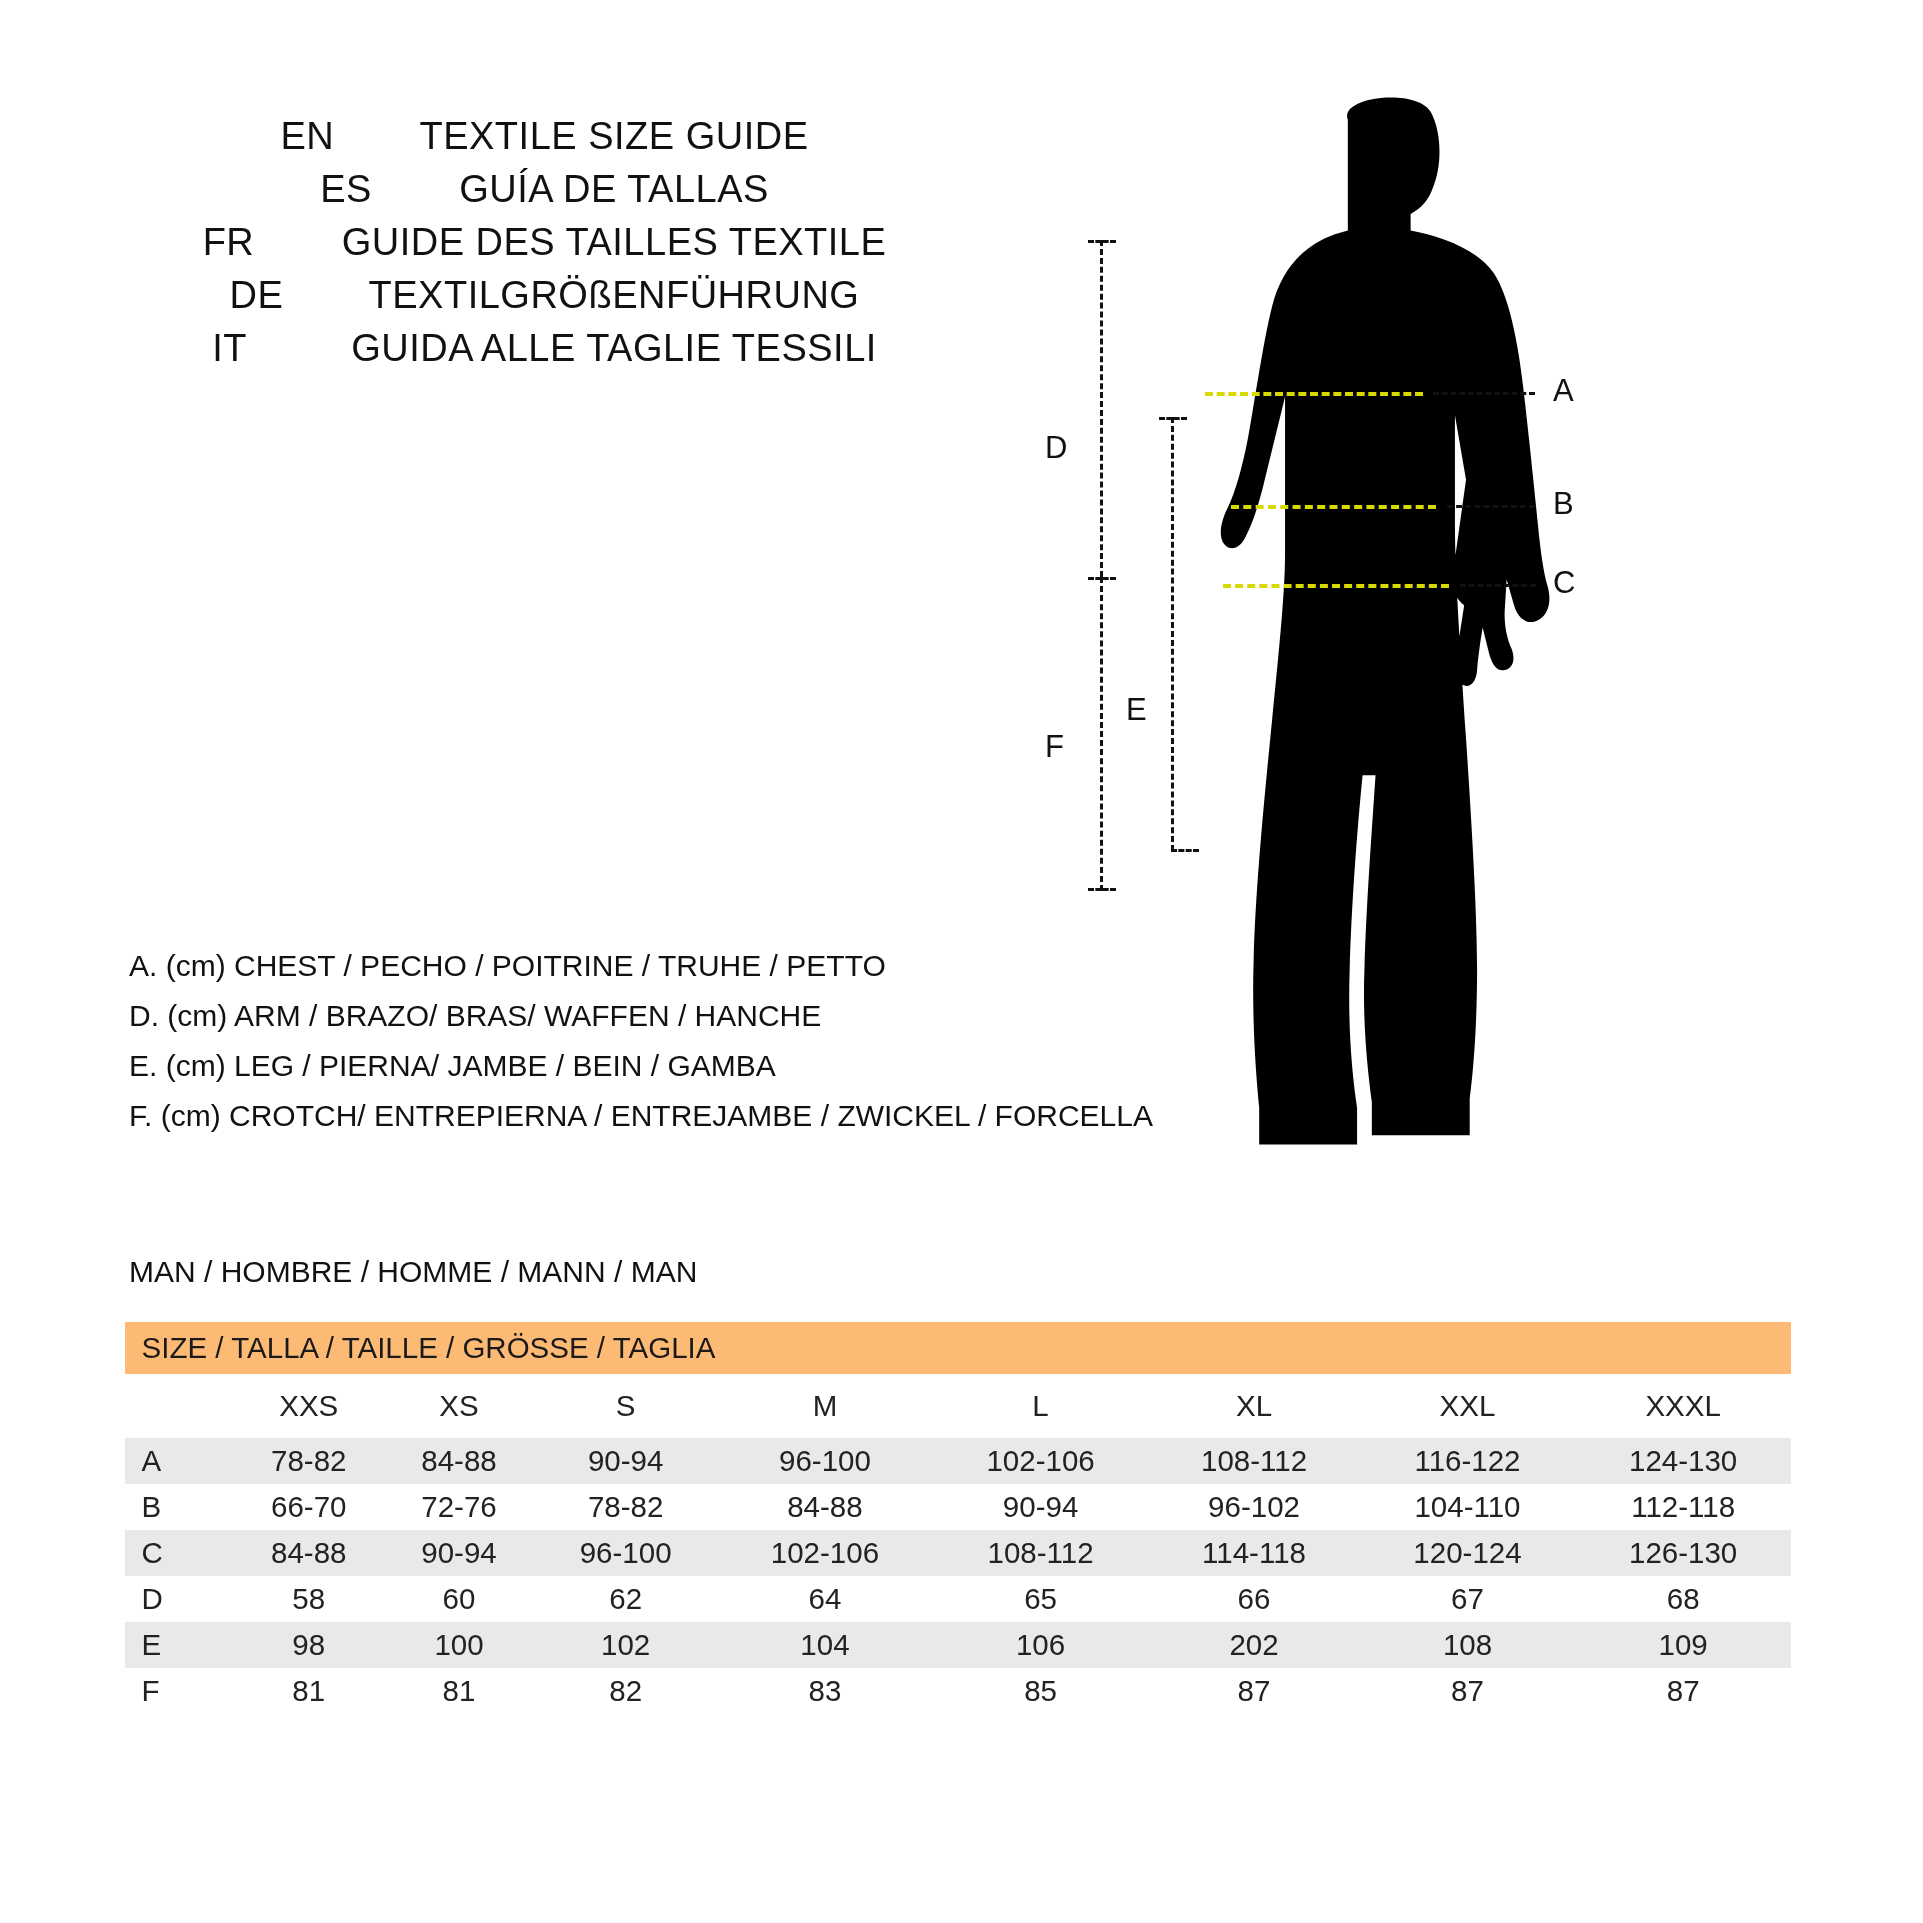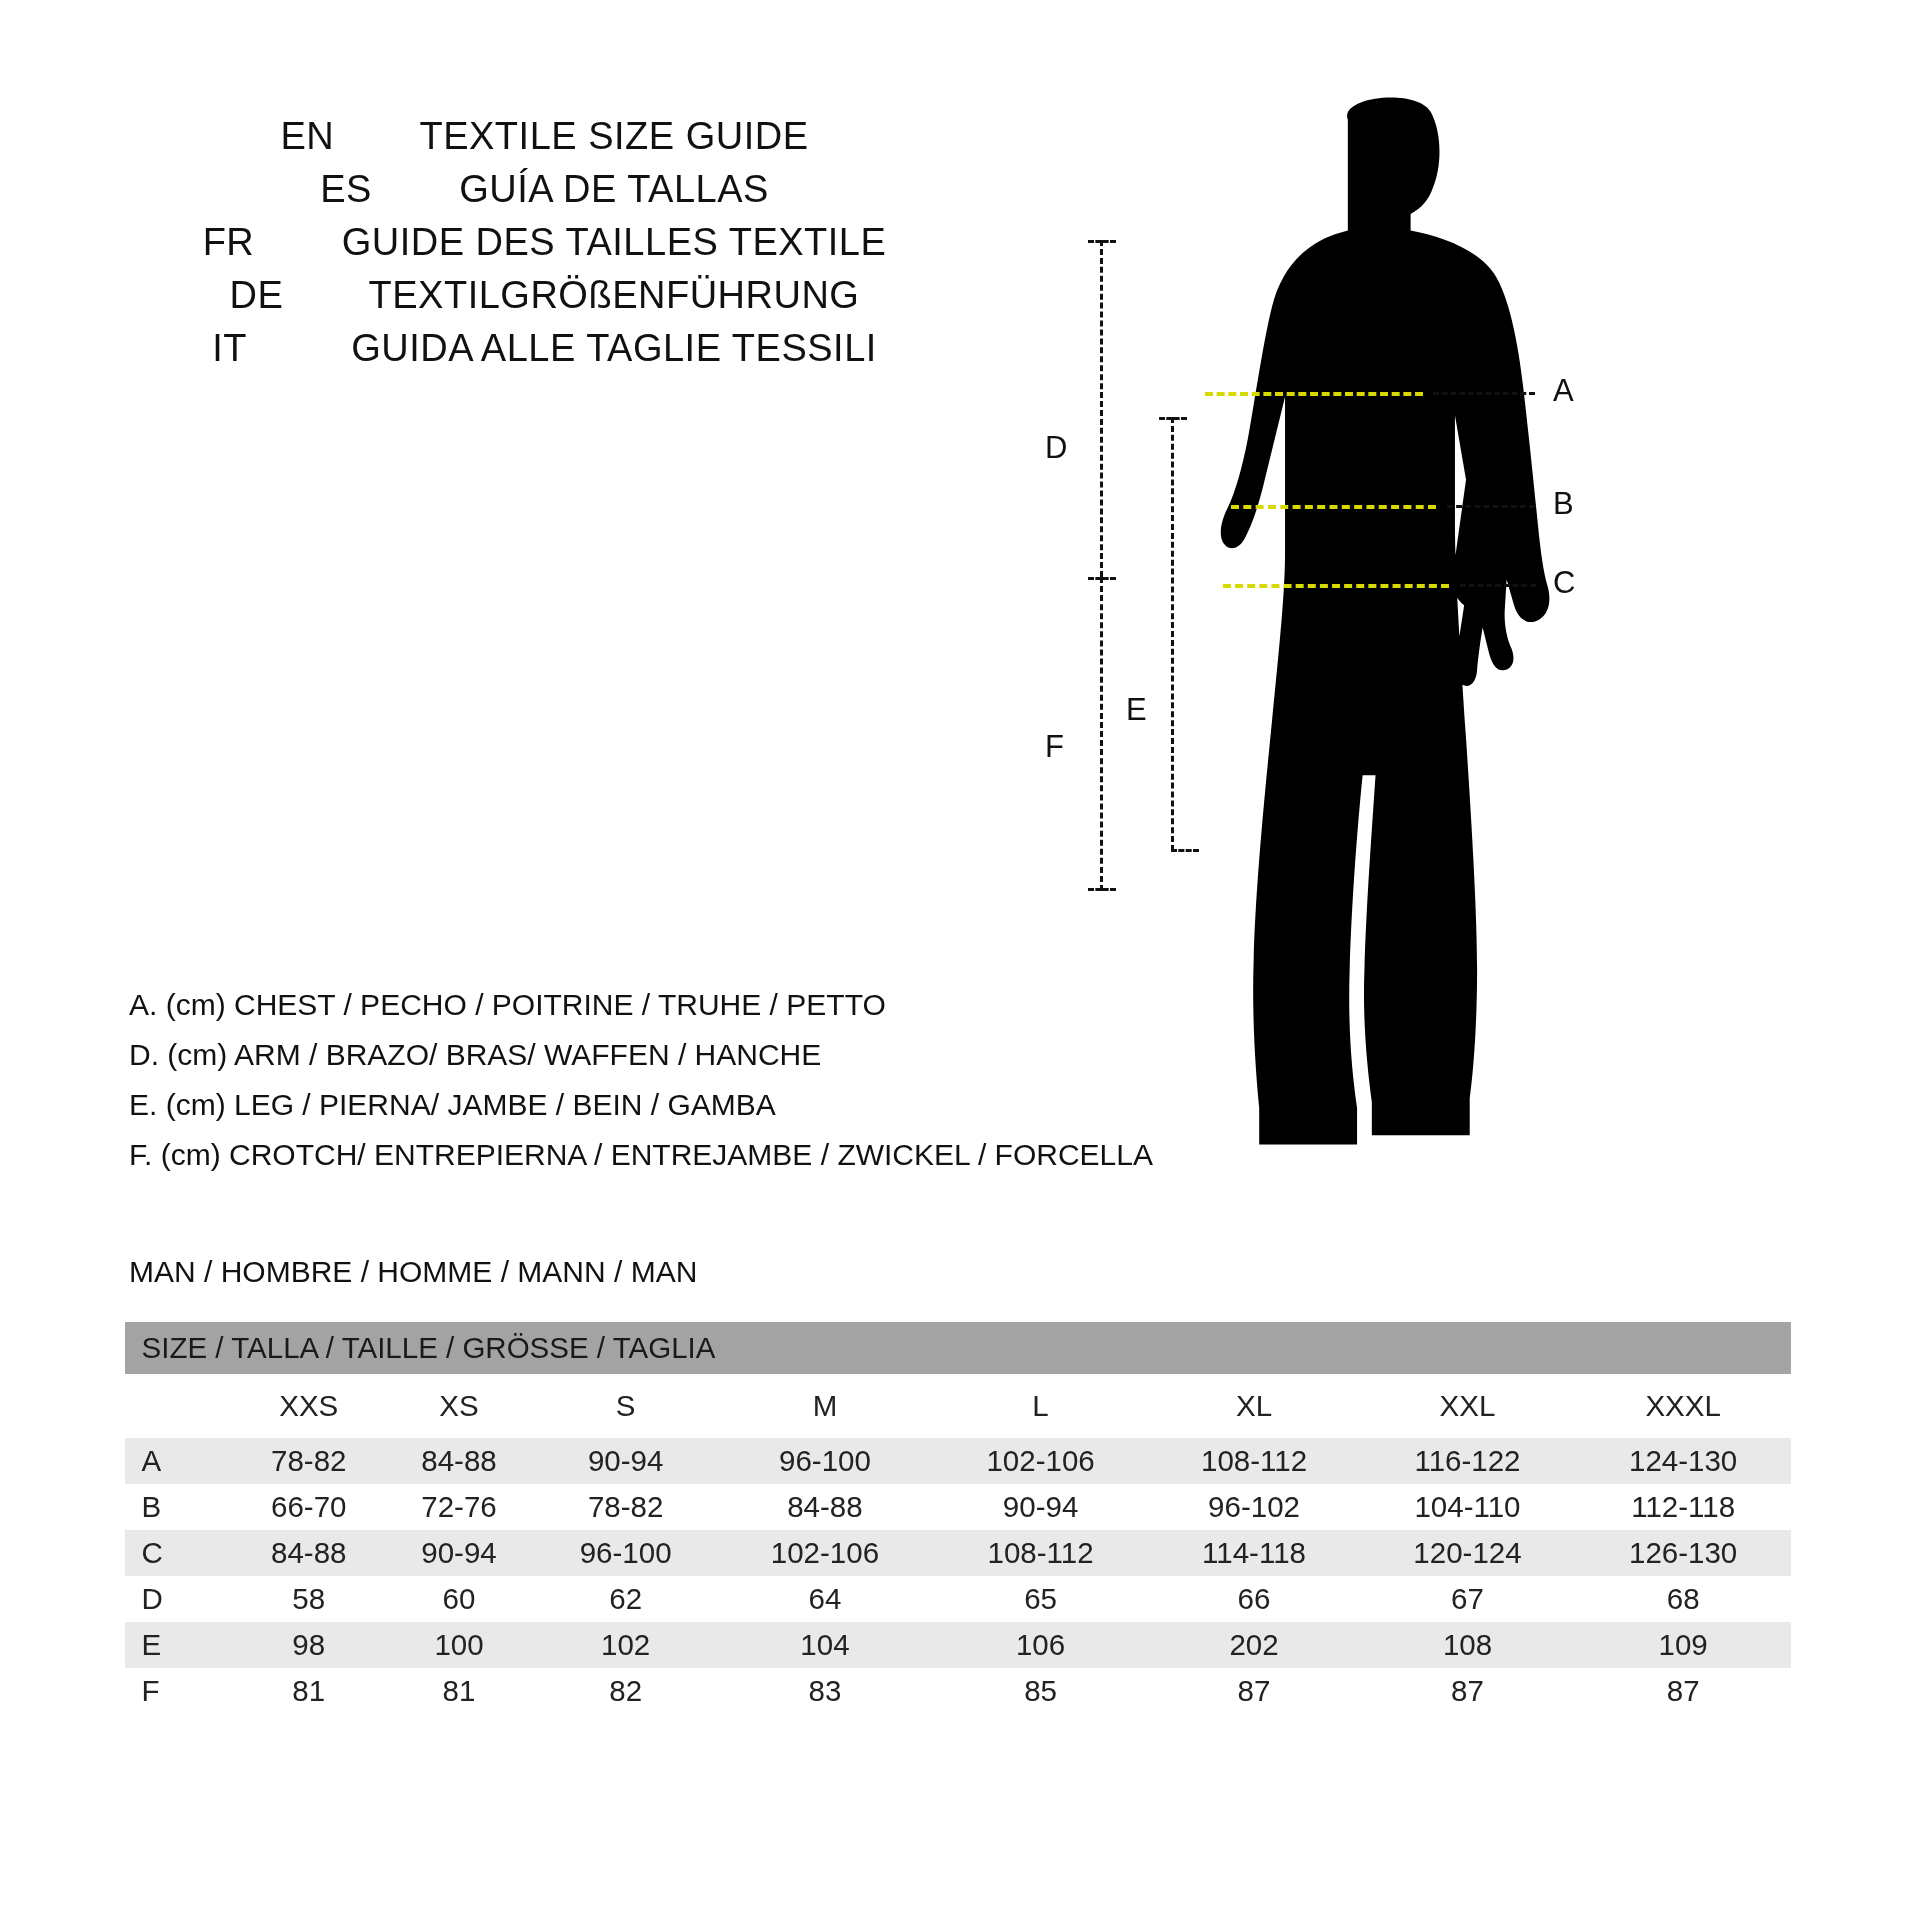--- a/index.html
+++ b/index.html
@@ -39,21 +39,21 @@
     font-size: 38px;
     letter-spacing: 0.5px;
     color: #111;
     margin-left: 24px;
   }
 
   
   #legend-block {
     position: absolute;
     left: 129px;
-    top: 990px;
+    top: 951px;
     width: 1061px;
   }
   .legend-line {
     font-size: 30px;
     line-height: 1.0;
     margin-bottom: 20px;
     color: #111;
     white-space: nowrap;
   }
   #legend-gender {
@@ -114,21 +114,21 @@
     font-size: 29.5px;
   }
   #size-table td, #size-table th {
     padding: 0;
     height: 46px;
     text-align: center;
     font-weight: normal;
     color: #222;
   }
   #size-table tr.head-row td {
-    background: #a3a3a3;
+    background: #fdba74;
     text-align: left;
     padding-left: 16.6px;
     height: 52px;
     font-size: 29.5px;
     color: #1a1a1a;
   }
   #size-table tr.cols-row td {
     background: #ffffff;
     height: 64px;
   }

